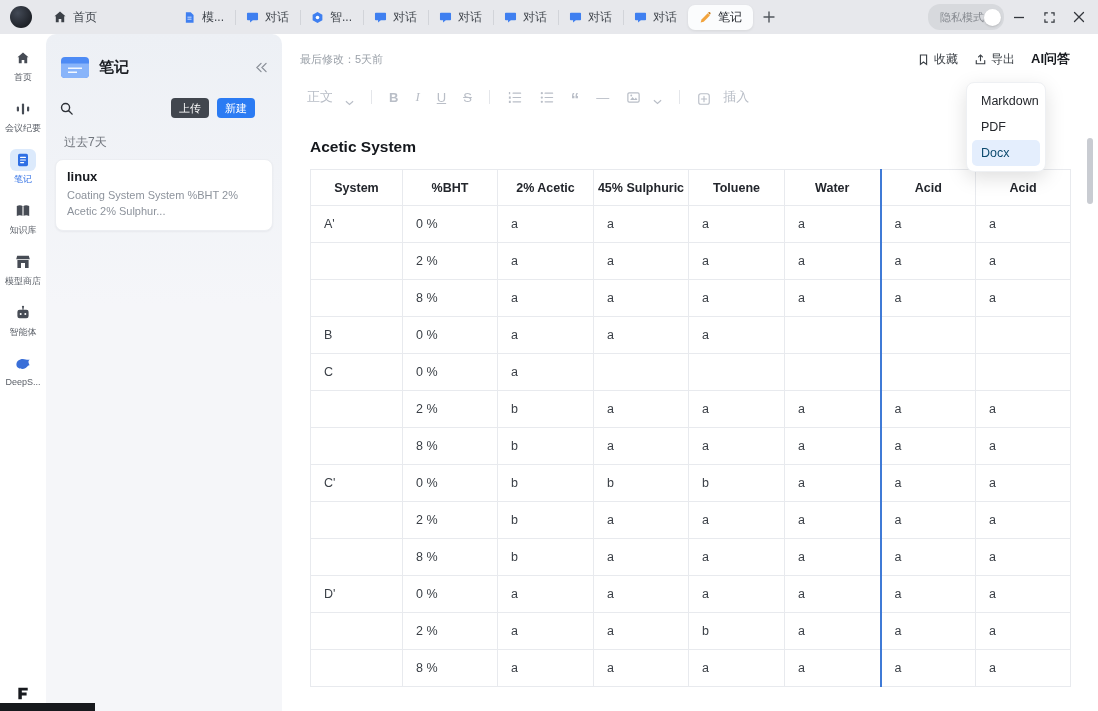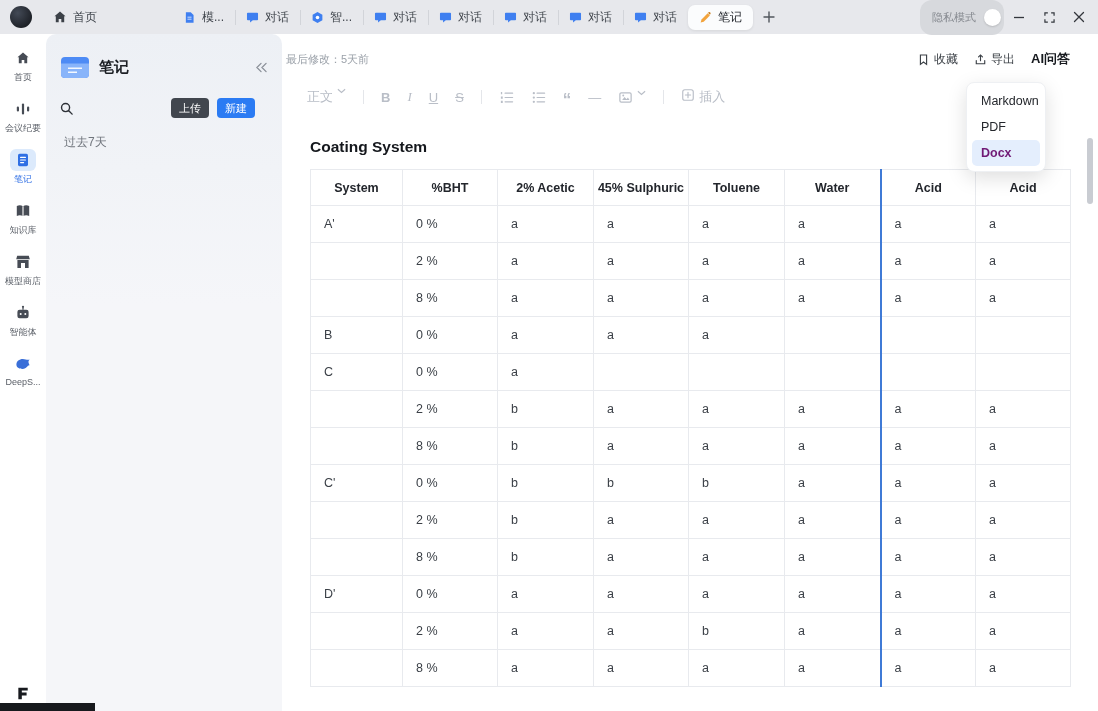--- a/index.html
+++ b/index.html
@@ -12,21 +12,21 @@
   .logo-circle { width:22px; height:22px; border-radius:50%; background:radial-gradient(circle at 35% 32%, #434a56, #0f1115); margin-right:10px; flex:none; }
   .tab-strip { display:flex; align-items:center; height:34px; }
   .tab { display:flex; align-items:center; gap:6px; height:25px; padding:0 11px; font-size:12px; color:#41464d; border-radius:7px; position:relative; cursor:default; white-space:nowrap; }
   .tab:first-child { margin-right:64px; }
   .tab + .tab::before { content:''; position:absolute; left:0; top:5px; bottom:5px; width:1px; background:#d2d4d9; }
   .tab.active::before, .tab:first-child + .tab::before { display:none; }
   .tab.active { background:#fbfcfd; box-shadow:0 1px 3px rgba(0,0,0,.08); color:#1f2329; }
   .tab-icon { color:#3f7ff0; }
   .tab-icon.home { color:#3c4148; }
   .new-tab { width:28px; height:25px; display:flex; align-items:center; justify-content:center; color:#51565c; border-radius:6px; margin-left:2px; }
-  .privacy-pill { margin-left:auto; display:flex; align-items:center; gap:8px; background:#d7d9dd; border-radius:12px; height:35px; padding:0 3px 0 12px; font-size:11px; color:#85898f; }
+  .privacy-pill { margin-left:auto; display:flex; align-items:center; background:#d7d9dd; border-radius:12px; height:26px; padding:0 3px 0 12px; font-size:11px; color:#85898f; }
   .knob { width:17px; height:17px; border-radius:50%; background:#fff; box-shadow:0 1px 2px rgba(0,0,0,.15); }
   .win-btn { width:30px; height:34px; display:flex; align-items:center; justify-content:center; color:#33363c; }
   .win-btn:last-child { margin-right:4px; }
 
   
   .sidebar { position:absolute; top:34px; left:0; width:46px; bottom:0; background:#fff; display:flex; flex-direction:column; align-items:center; padding:6px 0 4px; z-index:5; }
   .side-group { display:flex; flex-direction:column; align-items:center; width:100%; }
   .side-item { width:46px; display:flex; flex-direction:column; align-items:center; gap:2px; padding:7px 0; }
   .side-item .icon { width:26px; height:22px; display:flex; align-items:center; justify-content:center; border-radius:6px; color:#474c55; }
   .side-item .lbl { font-size:9px; color:#5a5f67; max-width:44px; white-space:nowrap; overflow:hidden; text-overflow:ellipsis; }
@@ -45,42 +45,42 @@
   .btn { height:20px; padding:0 8px; border-radius:4px; font-size:11px; color:#fff; display:flex; align-items:center; }
   .btn-upload { margin-left:auto; background:#41464e; }
   .btn-new { background:#2b7bf3; }
   .section-label { font-size:12px; color:#70757d; padding:10px 18px 8px; }
   .note-card { background:#fff; border:1px solid #eceef2; border-radius:8px; margin:0 9px; padding:9px 11px 10px; box-shadow:0 1px 2px rgba(16,24,40,.05); }
   .note-title { font-size:13px; font-weight:bold; color:#15181d; margin-bottom:4px; }
   .note-preview { font-size:11px; color:#8d939c; line-height:1.45; display:-webkit-box; -webkit-line-clamp:2; -webkit-box-orient:vertical; overflow:hidden; }
 
   
   .main { position:absolute; top:34px; left:282px; right:0; bottom:0; background:#fff; }
-  .doc-header { display:flex; align-items:center; padding:16px 28px 0 4px; }
+  .doc-header { display:flex; align-items:center; padding:16px 28px 0 18px; }
   .doc-meta { font-size:11px; color:#9ba1a9; }
   .doc-actions { margin-left:auto; display:flex; align-items:flex-end; gap:16px; }
   .action { display:flex; align-items:center; gap:4px; font-size:12px; color:#3c4147; }
   .ai-btn { font-size:13px; font-weight:bold; color:#16191e; }
   .format-toolbar { display:flex; align-items:center; margin-top:18px; padding-left:25px; color:#b9bec7; height:22px; }
-  .fmt { margin-right:17px; font-size:13px; display:flex; align-items:flex-start; gap:4px; }
+  .fmt { margin-right:17px; font-size:13px; display:flex; align-items:flex-end; gap:12px; }
   .fmt.bold-l { font-weight:bold; }
   .fmt.ital-l { font-style:italic; font-family:"Liberation Serif",serif; }
   .fmt.undl-l { text-decoration:underline; }
   .fmt.strk-l { text-decoration:line-through; }
   .fmt.quote-g { font-size:17px; font-weight:bold; line-height:10px; margin-top:6px; }
   .sep { width:1px; height:14px; background:#e4e6ea; margin-right:17px; }
   .doc-title { font-size:15.5px; font-weight:bold; color:#14171c; margin:30px 0 0 28px; }
   .doc-table { border-collapse:collapse; table-layout:fixed; margin:13px 0 8px 28px; }
   .doc-table th, .doc-table td { border:1px solid #e8eaee; font-size:12.5px; overflow:hidden; white-space:nowrap; }
   .doc-table th { height:36px; text-align:center; font-weight:bold; color:#23262c; }
   .doc-table td { height:37px; padding-left:13px; text-align:left; color:#3b4047; }
   .blue-left { border-left:2px solid #3f7ad6 !important; }
   .export-menu { position:absolute; top:48px; right:52px; width:80px; background:#fff; border:1px solid #eef0f3; border-radius:8px; box-shadow:0 6px 20px rgba(0,0,0,.13); padding:5px; z-index:20; }
   .menu-item { height:26px; display:flex; align-items:center; padding:0 9px; font-size:12.5px; color:#24272c; border-radius:5px; }
-  .menu-item.highlighted { background:#e4eefd; color:#701a75;font-weight:bold; }
+  .menu-item.highlighted { background:#e4eefd; color:#0c4a6e; }
   .scrollbar-thumb { position:absolute; top:104px; right:5px; width:6px; height:66px; border-radius:3px; background:#c9ccd2; }
 
   .taskbar-fragment { position:absolute; left:0; bottom:0; width:95px; height:8px; background:#17191d; z-index:30; }
 </style>
 </head>
 <body>
 
 <div class="titlebar">
   <div class="logo-circle"></div>
   <div class="tab-strip">
@@ -293,20 +293,26 @@
     <span class="search-btn icon">
         <svg viewBox="0 0 16 16" width="15" height="15">
           <circle cx="7" cy="7" r="4.3" fill="none" stroke="currentColor" stroke-width="1.5"></circle>
           <path d="m10.4 10.4 3.6 3.6" stroke="currentColor" stroke-width="1.5" stroke-linecap="round"></path>
         </svg>
       </span>
     <span class="btn btn-upload">上传</span>
     <span class="btn btn-new">新建</span>
   </div>
   <div class="section-label">过去7天</div>
+  <div>
+      <div class="note-card">
+        <div class="note-title">linux</div>
+        <div class="note-preview">Coating System System %BHT 2% Acetic 2% Sulphur...</div>
+      </div>
+    </div>
 </div>
 
 <div class="main">
   <div class="doc-header">
     <span class="doc-meta">最后修改：5天前</span>
     <div class="doc-actions">
       <span class="action">
         <span class="icon">
             <svg viewBox="0 0 16 16" width="13" height="13">
               <path fill="none" stroke="currentColor" stroke-width="1.4" d="M4.2 2.4h7.6V14L8 11l-3.8 3Z"></path>
@@ -376,21 +382,21 @@
       <span class="icon">
           <svg viewBox="0 0 16 16" width="14" height="14">
             <rect x="2" y="2" width="12" height="12" rx="2.4" fill="none" stroke="currentColor" stroke-width="1.3"></rect>
             <path stroke="currentColor" stroke-width="1.3" stroke-linecap="round" d="M8 5v6M5 8h6"></path>
           </svg>
         </span>
       <span>插入</span>
     </span>
   </div>
 
-  <div class="doc-title">Coating System</div>
+  <div class="doc-title">Acetic System</div>
 
   <table class="doc-table">
     <colgroup>
         <col style="width: 92px;">
         <col style="width: 95px;">
         <col style="width: 96px;">
         <col style="width: 95px;">
         <col style="width: 96px;">
         <col style="width: 96px;">
         <col style="width: 95px;">

